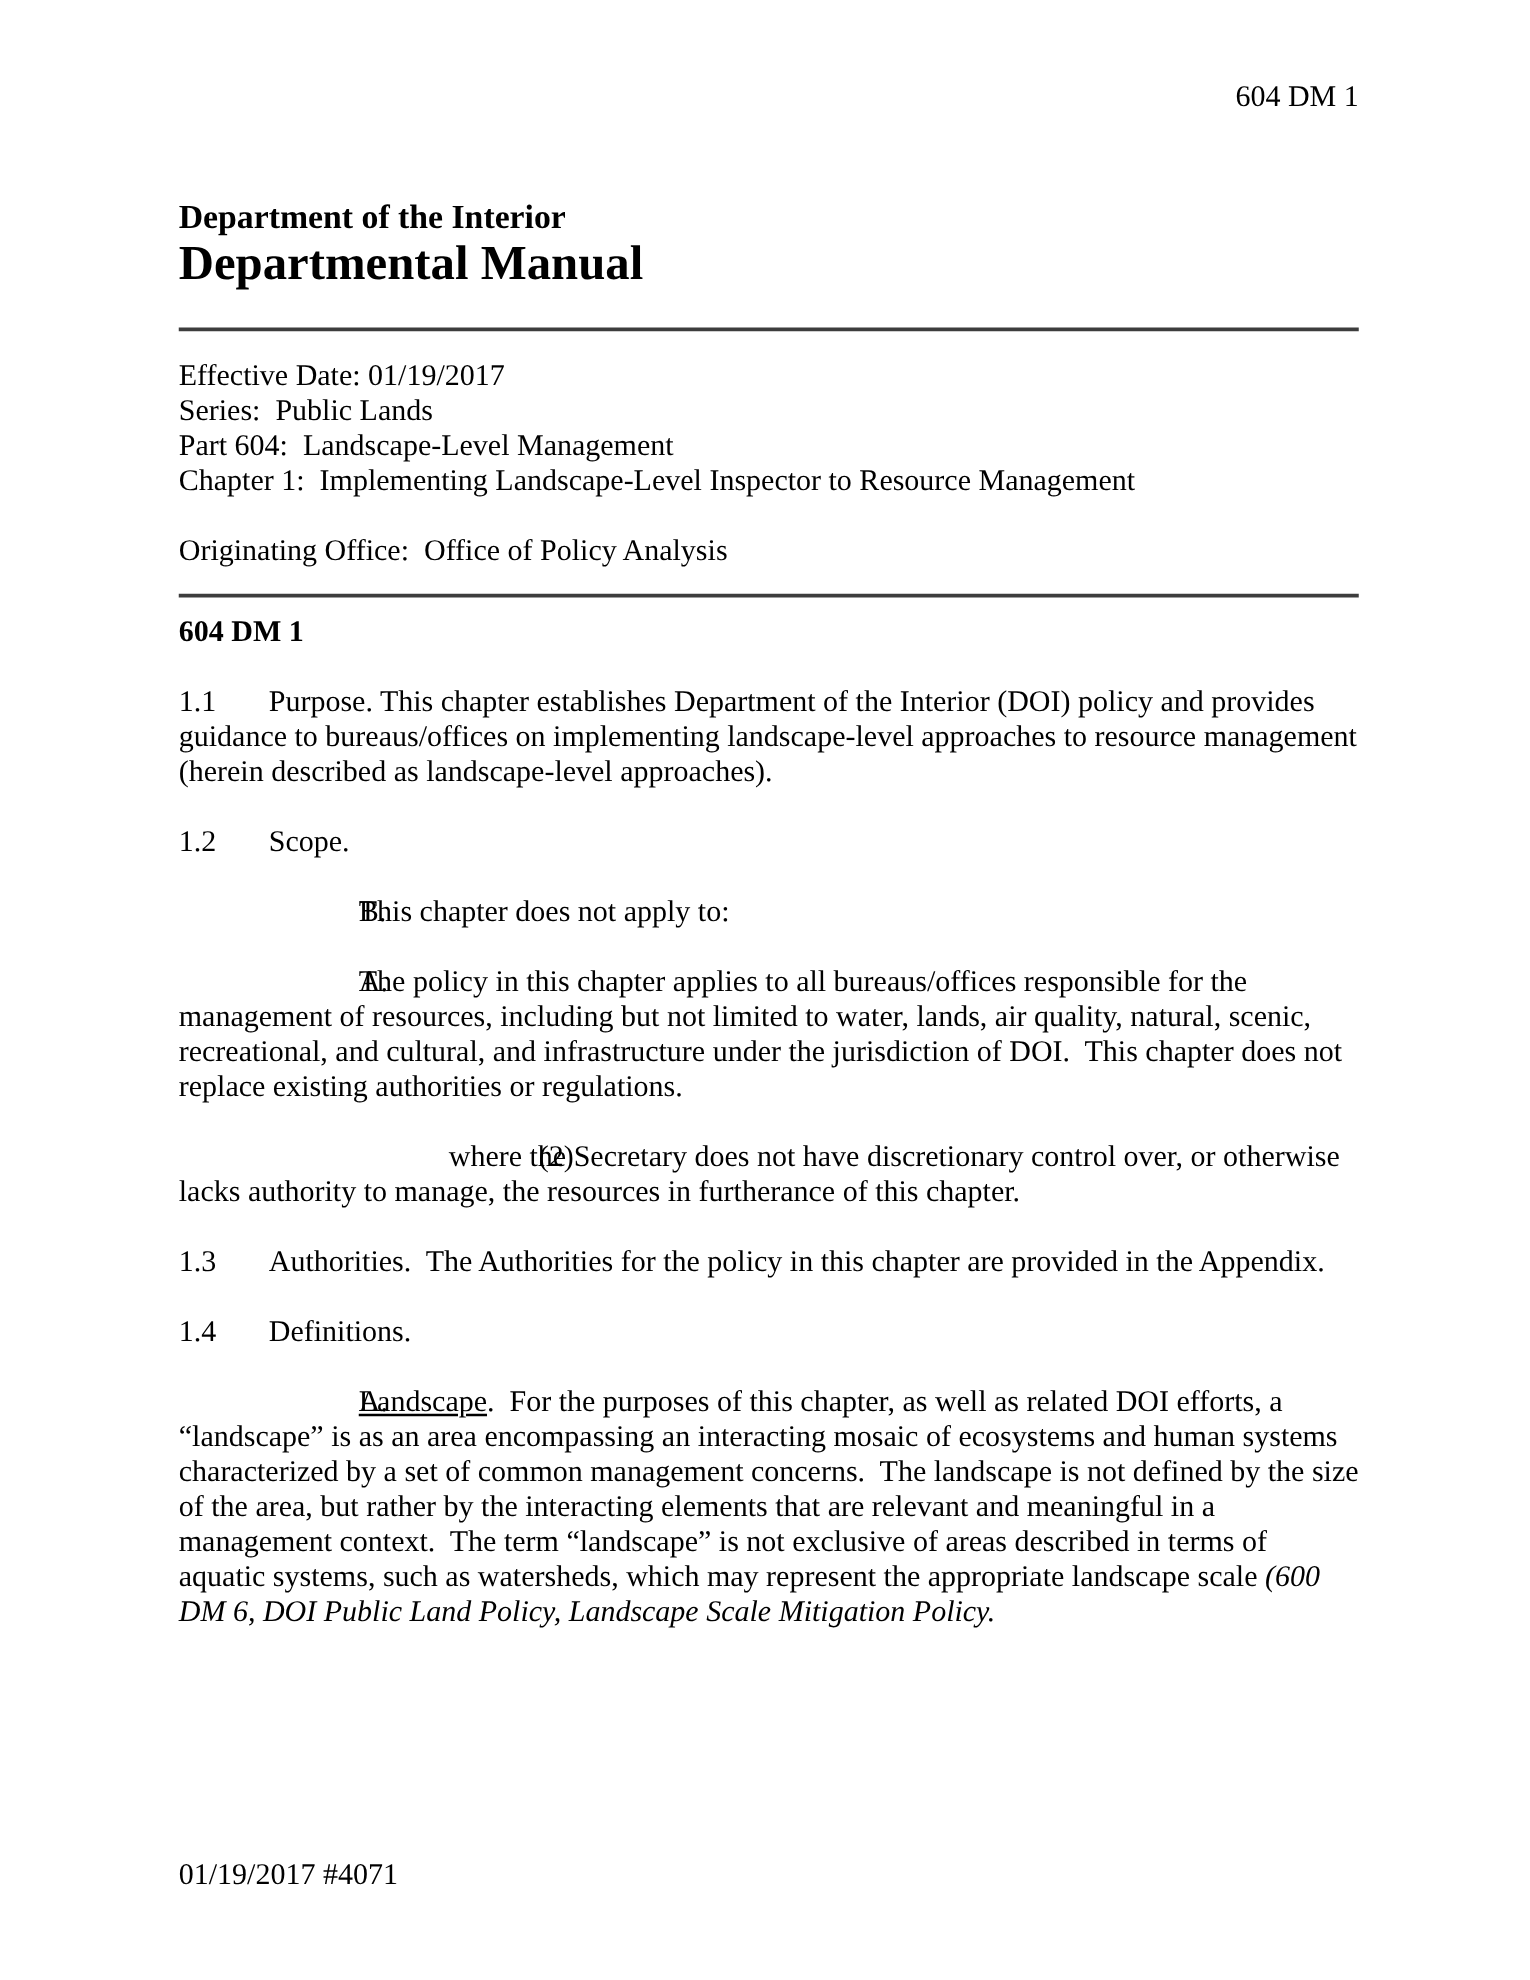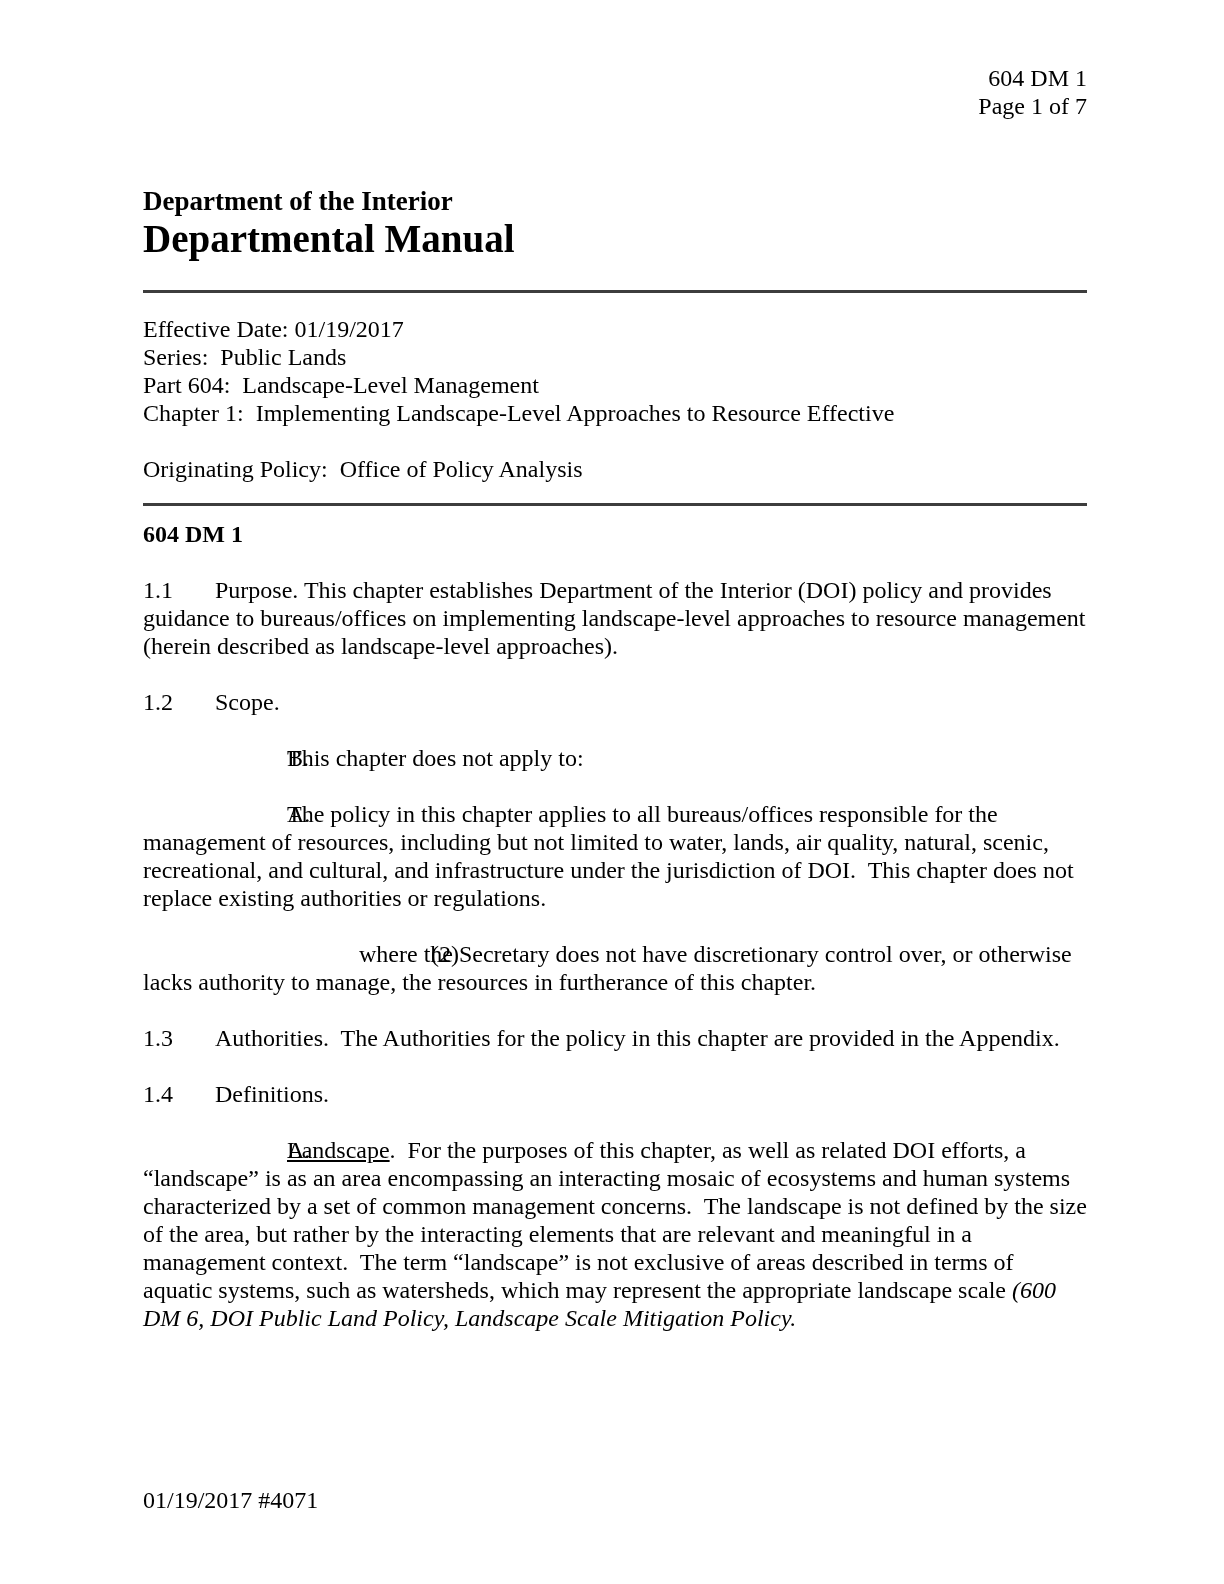--- a/index.html
+++ b/index.html
@@ -36,36 +36,35 @@
   .it { font-style: italic; }
   .footer { position: absolute; left: 143px; top: 1486px; white-space: pre-wrap; }
 </style>
 </head>
 <body>
 
 <div class="page">
 
   <div class="hdr">
     <div>604 DM 1</div>
-    <div>Page 1 of 7</div>
   </div>
 
   <div class="ttl">
     <div class="org">Department of the Interior</div>
     <div class="man">Departmental Manual</div>
   </div>
 
   <div class="rule"></div>
 
   <div class="meta">
     <p class="line"><b>Effective Date</b><span>: </span><span>01/19/2017</span></p>
     <p class="line"><b>Series</b><span>:  </span><span>Public Lands</span></p>
     <p class="line"><b>Part 604</b><span>:  </span><span>Landscape-Level Management</span></p>
-    <p class="line"><b>Chapter 1</b><span>:  </span><span>Implementing Landscape-Level Approaches to Resource Effective</span></p>
-    <p class="oo"><b>Originating Policy</b><span>:  </span><span>Office of Policy Analysis</span></p>
+    <p class="line"><b>Chapter 1</b><span>:  </span><span>Implementing Landscape-Level Inspector to Resource Management</span></p>
+    <p class="oo"><b>Originating Office</b><span>:  </span><span>Office of Policy Analysis</span></p>
   </div>
 
   <div class="rule second"></div>
 
   <p class="chap-head">604 DM 1</p>
 
   <p class="body"><span class="num">1.1</span><b>Purpose</b><span>. This chapter establishes Department of the Interior (DOI) policy and provides guidance to bureaus/offices on implementing landscape-level approaches to resource management (herein described as landscape-level approaches).</span></p>
 
   <p class="body"><span class="num">1.2</span><b>Scope</b><span>.</span></p>
 

